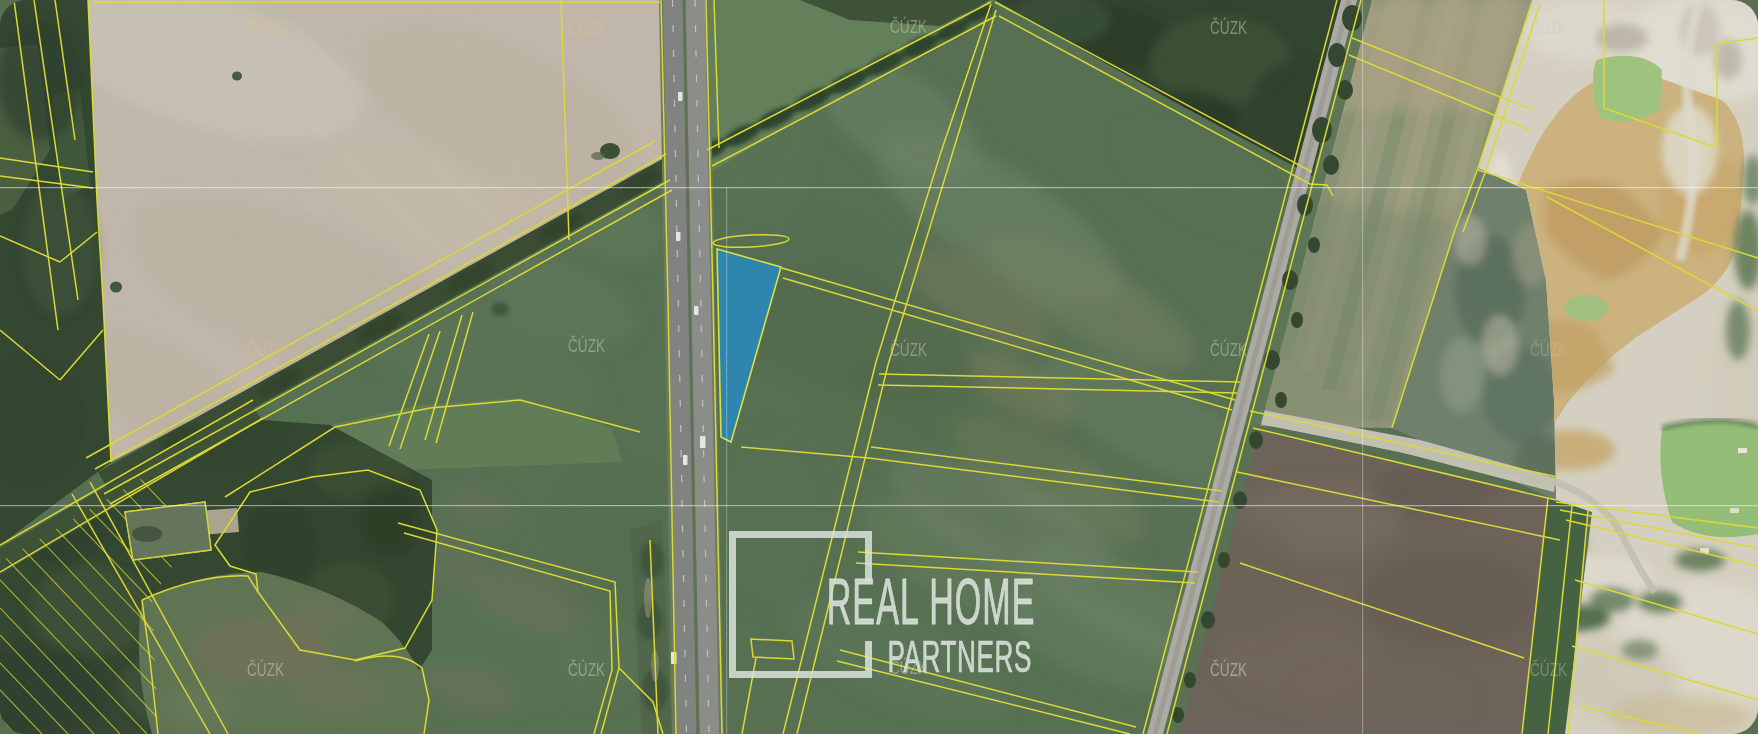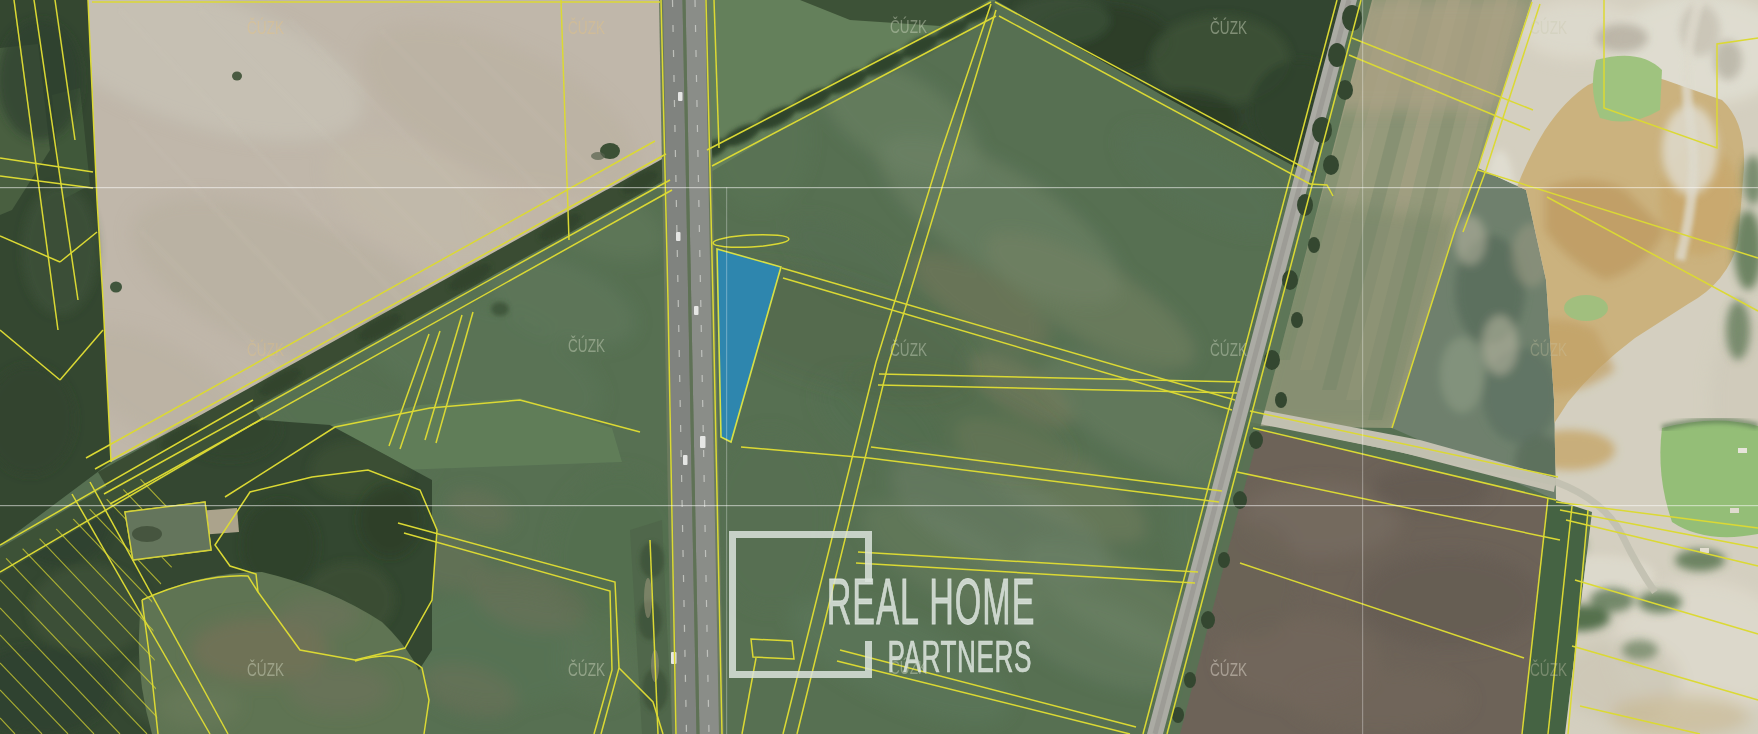--- a/index.html
+++ b/index.html
@@ -1,16 +1,16 @@
 <!DOCTYPE html>
 <html><head>
 <meta charset="utf-8">
 <style>
   html,body{margin:0;padding:0;background:#556F4F;}
-  .wrap{position:relative;width:1758px;height:734px;overflow:hidden;}
+  .wrap{position:relative;width:1758px;height:734px;overflow:hidden;border-radius:26px;}
   svg{display:block;}
   text{font-family:"Liberation Sans", sans-serif;}
 </style>
 </head>
 <body>
 <div class="wrap">
 <svg width="1758" height="734" viewBox="0 0 1758 734">
 <defs>
   <filter id="b4" x="-30%" y="-30%" width="160%" height="160%">
           <feGaussianBlur stdDeviation="4"></feGaussianBlur>

